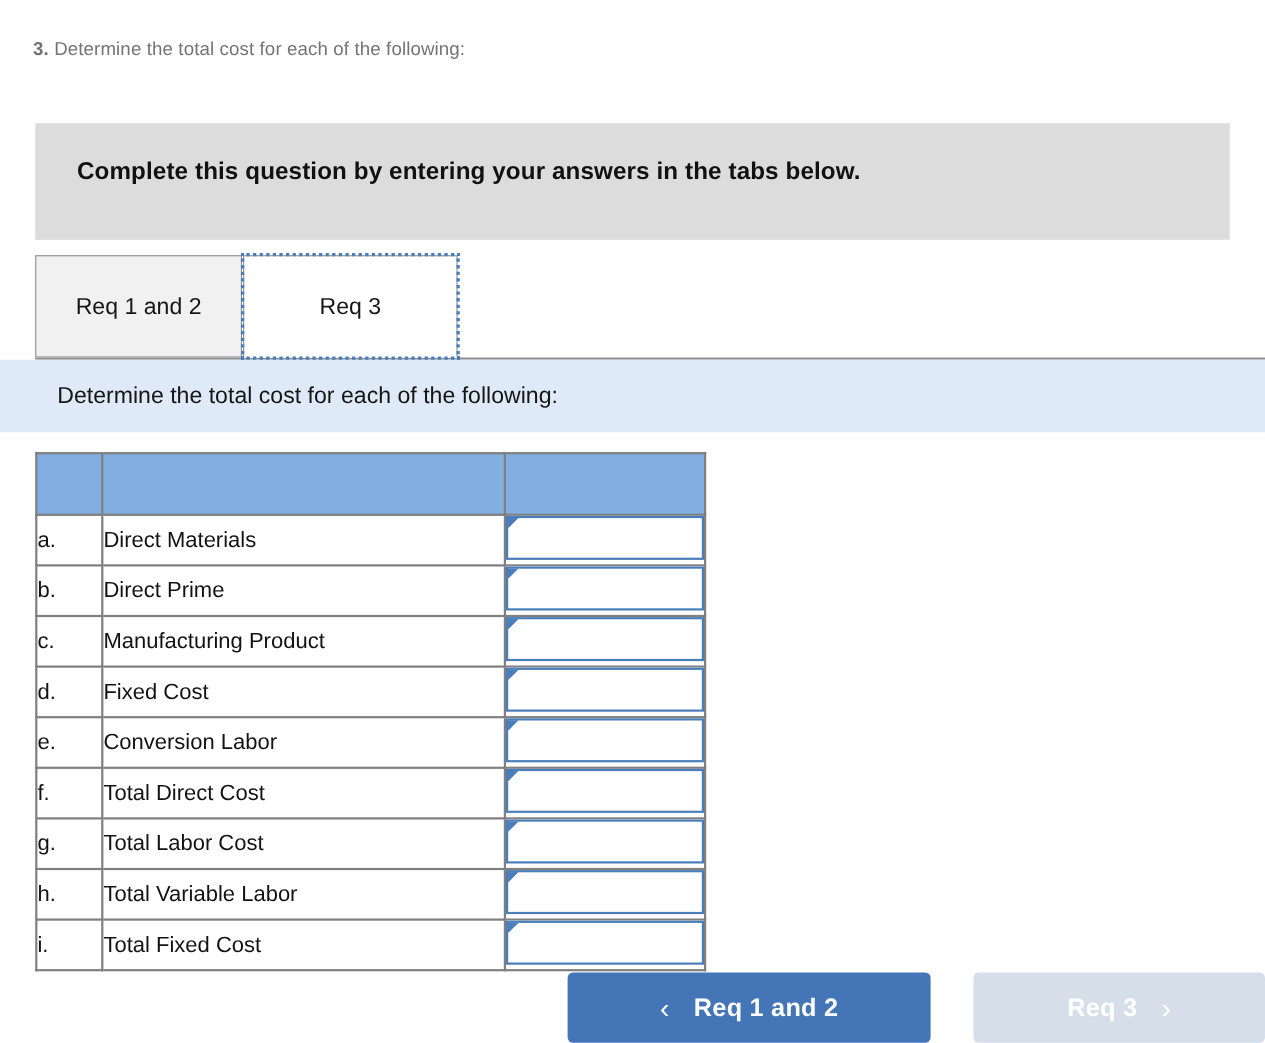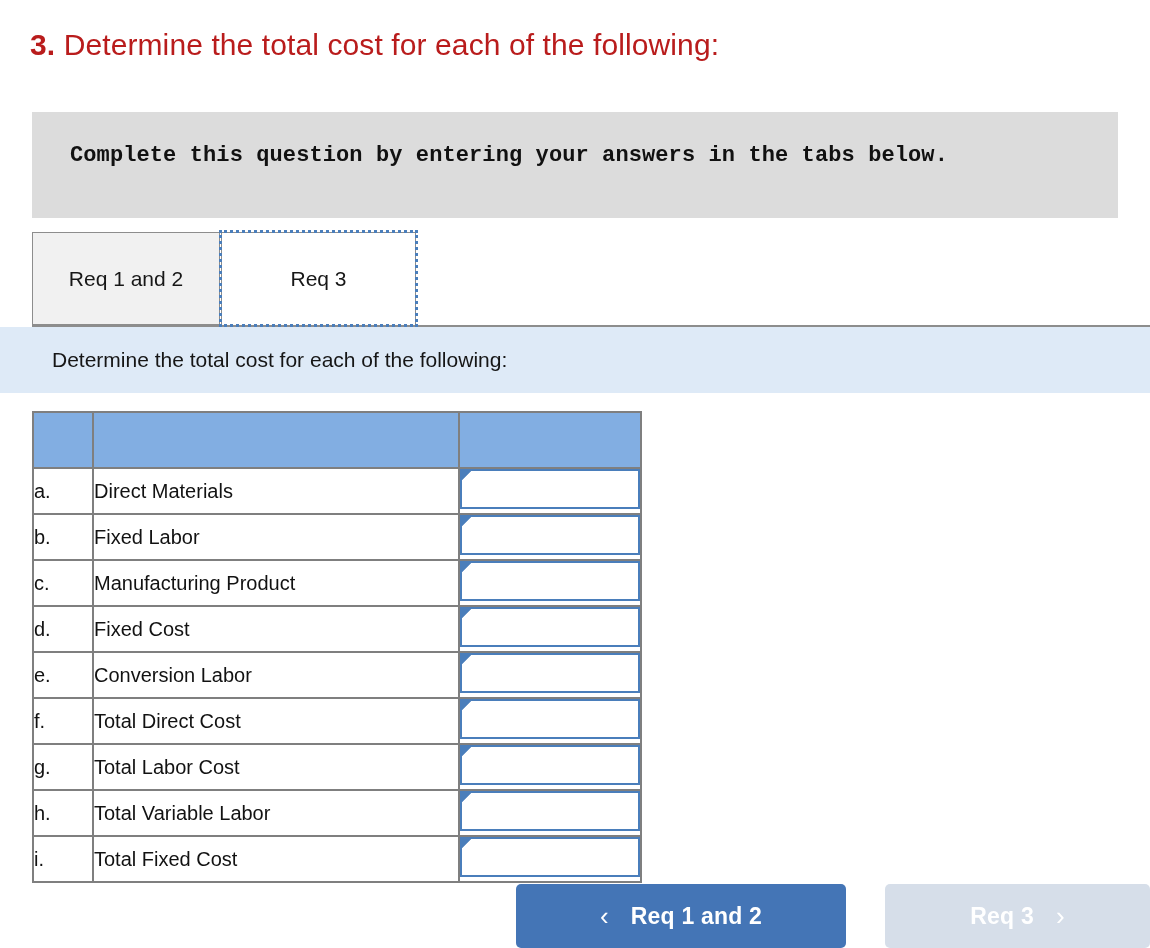--- a/index.html
+++ b/index.html
@@ -16,23 +16,23 @@
     font-family: "Liberation Sans", "DejaVu Sans", sans-serif;
     color: #1a1a1a;
     overflow: hidden;
   }
 
   
   .question-heading {
     position: absolute;
     left: 30px;
     top: 30px;
-    font-size: 30px;
+    font-size: 17px;
     line-height: 30px;
-    color: #b91c1c;
+    color: #737373;
     letter-spacing: 0.1px;
     white-space: nowrap;
   }
   .question-heading .qnum {
     font-weight: bold;
   }
   .question-heading .qtext {
     font-weight: normal;
   }
 
@@ -47,21 +47,20 @@
   }
   .gray-banner-text {
     position: absolute;
     left: 38px;
     top: 31px;
     font-size: 22px;
     font-weight: bold;
     color: #111111;
     letter-spacing: 0.1px;
     white-space: nowrap;
-    font-family: Liberation Mono, monospace;
   }
 
   
   .tab-strip {
     position: absolute;
     left: 0px;
     top: 230px;
     width: 1150px;
     height: 98px;
   }
@@ -294,21 +293,21 @@
       <td class="col-input cell-input">
         <span class="input-wrap">
           <span class="input-marker"></span>
           <span class="input-marker-2"></span>
           <input class="input-box" type="text" value="" style="">
         </span>
       </td>
     </tr>
     <tr>
       <td class="col-letter cell-letter">b.</td>
-      <td class="col-label cell-label">Fixed Labor</td>
+      <td class="col-label cell-label">Direct Prime</td>
       <td class="col-input cell-input">
         <span class="input-wrap">
           <span class="input-marker"></span>
           <span class="input-marker-2"></span>
           <input class="input-box" type="text" value="" style="">
         </span>
       </td>
     </tr>
     <tr>
       <td class="col-letter cell-letter">c.</td>

